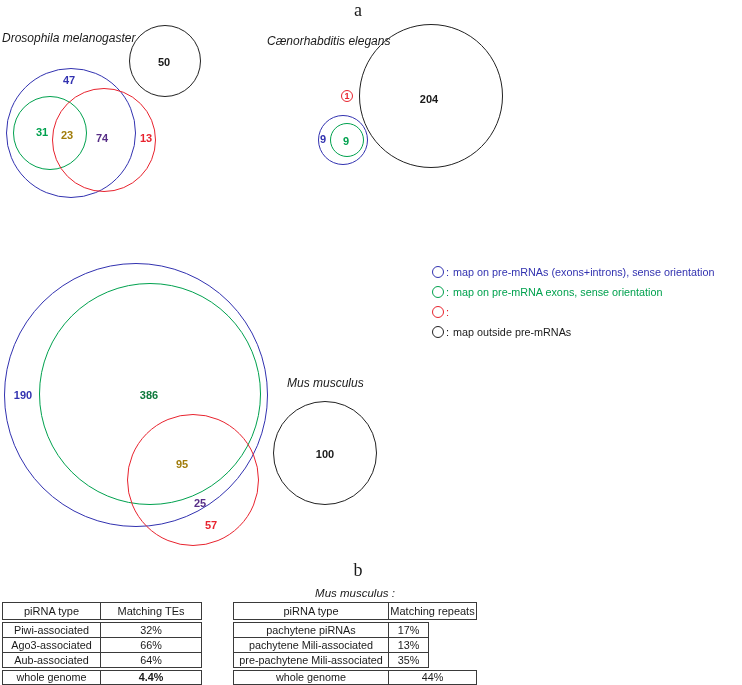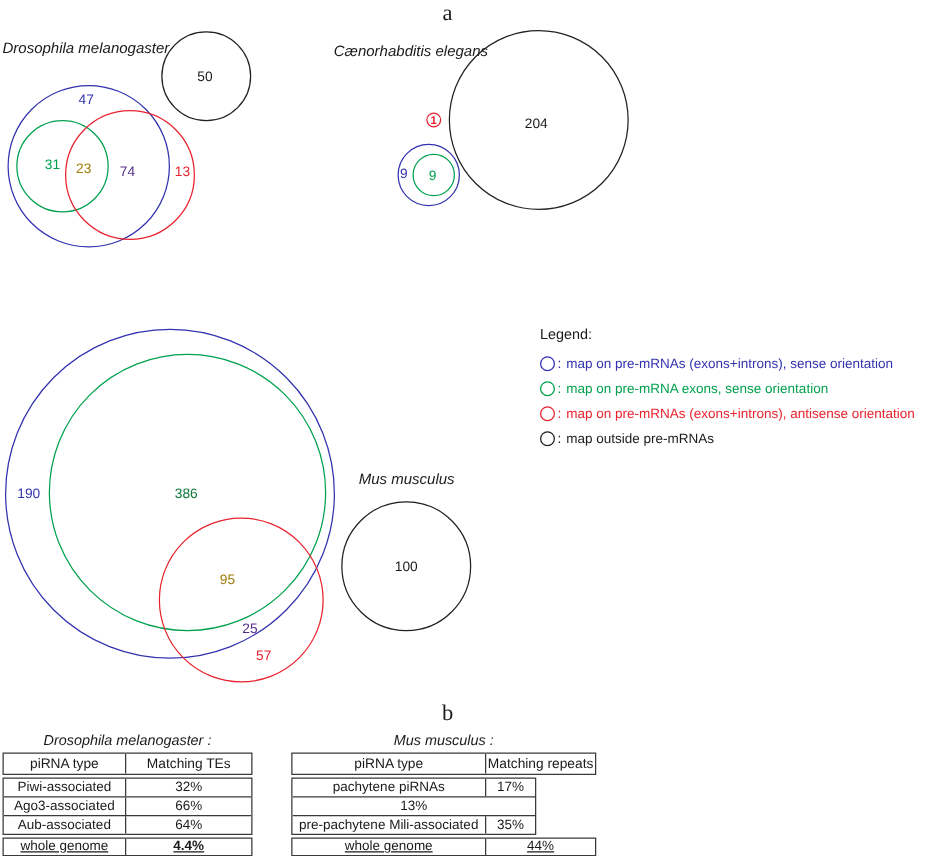--- a/index.html
+++ b/index.html
@@ -22,21 +22,21 @@
     font-family:"Liberation Serif",serif;font-size:18px;line-height:20px;
   }
   .species{position:absolute;font-style:italic;font-size:12px;white-space:nowrap;}
   .circle{position:absolute;border-radius:50%;box-sizing:border-box;background:transparent;}
   .c-blue{border:1.5px solid var(--blue);}
   .c-green{border:1.5px solid var(--green);}
   .c-red{border:1.5px solid var(--red);}
   .c-black{border:1.2px solid #222;}
   .vnum{
     position:absolute;transform:translate(-50%,-50%);
-    font-size:11px;font-weight:normal;white-space:nowrap;
+    font-size:11px;font-weight:bold;white-space:nowrap;
   }
   .n-blue{color:var(--blue);} .n-green{color:var(--green);} .n-dkgreen{color:var(--dkgreen);}
   .n-red{color:var(--red);} .n-olive{color:var(--olive);} .n-purple{color:var(--purple);}
   .n-black{color:var(--ink);}
   .circled-one{
     position:absolute;transform:translate(-50%,-50%);
     width:12px;height:12px;border:1.2px solid var(--red);border-radius:50%;
     color:var(--red);font-size:9px;font-weight:bold;box-sizing:border-box;
     display:flex;align-items:center;justify-content:center;
   }
@@ -53,21 +53,21 @@
   .t-red{color:var(--red);} .t-black{color:var(--ink);}
   
   .tbl-title{position:absolute;font-style:italic;font-size:11.5px;text-align:center;}
   .tbl-box{position:absolute;border:1px solid var(--line);box-sizing:border-box;background:#fff;overflow:hidden;}
   .tbl-row{display:flex;height:14px;line-height:14px;font-size:10.8px;text-align:center;}
   .tbl-row + .tbl-row{border-top:1px solid var(--line);}
   .cell{overflow:visible;white-space:nowrap;}
   .cell1{box-sizing:border-box;border-right:1px solid var(--line);}
   .cell2{flex:1;}
   .hdr .tbl-row{height:16px;line-height:16px;font-size:11px;}
-  .ftr .tbl-row{height:13px;line-height:13px;text-decoration:underline;}
+  .ftr .tbl-row{height:13px;line-height:13px;}
 </style>
 </head>
 <body>
 
 <div class="page">
 
   <div class="panel-label" style="left:358px;top:0px">a</div>
 
   <div class="species" style="left:2px;top:31px">Drosophila melanogaster</div>
   <div class="circle c-blue" style="left:6px;top:68px;width:130px;height:130px"></div>
@@ -84,35 +84,33 @@
   <div class="species" style="left:267px;top:34px">Cænorhabditis elegans</div>
   <div class="circle c-black" style="left:359px;top:24px;width:144px;height:144px"></div>
   <div class="circle c-blue" style="left:318px;top:115px;width:50px;height:50px"></div>
   <div class="circle c-green" style="left:330px;top:123px;width:34px;height:34px"></div>
   <span class="circled-one" style="left:347px;top:96px">1</span>
   <span class="vnum n-black" style="left:429px;top:99px">204</span>
   <span class="vnum n-blue" style="left:323px;top:139px">9</span>
   <span class="vnum n-green" style="left:346px;top:141px">9</span>
 
   <div class="legend">
-    <div class="legend-title">Legend:</div>
     <div class="legend-row">
       <span class="lgc b-blue"></span>
       <span class="lg-sep t-blue">:</span>
       <span class="lg-text t-blue">map on pre-mRNAs (exons+introns), sense orientation</span>
     </div>
     <div class="legend-row">
       <span class="lgc b-green"></span>
       <span class="lg-sep t-green">:</span>
       <span class="lg-text t-green">map on pre-mRNA exons, sense orientation</span>
     </div>
     <div class="legend-row">
       <span class="lgc b-red"></span>
       <span class="lg-sep t-red">:</span>
-      <span class="lg-text t-red">map on pre-mRNAs (exons+introns), antisense orientation</span>
     </div>
     <div class="legend-row">
       <span class="lgc b-black"></span>
       <span class="lg-sep t-black">:</span>
       <span class="lg-text t-black">map outside pre-mRNAs</span>
     </div>
   </div>
 
   <div class="circle c-blue" style="left:4px;top:263px;width:264px;height:264px"></div>
   <div class="circle c-green" style="left:39px;top:283px;width:222px;height:222px"></div>
@@ -121,21 +119,20 @@
   <div class="species" style="left:287px;top:376px">Mus musculus</div>
   <span class="vnum n-blue" style="left:23px;top:395px">190</span>
   <span class="vnum n-dkgreen" style="left:149px;top:395px">386</span>
   <span class="vnum n-olive" style="left:182px;top:464px">95</span>
   <span class="vnum n-purple" style="left:200px;top:503px">25</span>
   <span class="vnum n-red" style="left:211px;top:525px">57</span>
   <span class="vnum n-black" style="left:325px;top:454px">100</span>
 
   <div class="panel-label" style="left:358px;top:560px">b</div>
 
-  <div class="tbl-title" style="left:2px;top:587px;width:200px">Drosophila melanogaster :</div>
   <div class="tbl-box hdr" style="left:2px;top:602px;width:200px;height:18px">
     <div class="tbl-row">
       <div class="cell cell1" style="width:98px">piRNA type</div>
       <div class="cell cell2">Matching TEs</div>
     </div>
   </div>
   <div class="tbl-box" style="left:2px;top:622px;width:200px;height:46px">
     <div class="tbl-row">
       <div class="cell cell1" style="width:98px">Piwi-associated</div>
       <div class="cell cell2">32%</div>
@@ -162,20 +159,21 @@
       <div class="cell cell1" style="width:155px">piRNA type</div>
       <div class="cell cell2">Matching repeats</div>
     </div>
   </div>
   <div class="tbl-box" style="left:233px;top:622px;width:196px;height:46px">
     <div class="tbl-row">
       <div class="cell cell1" style="width:155px">pachytene piRNAs</div>
       <div class="cell cell2">17%</div>
     </div>
     <div class="tbl-row">
+      <div class="cell cell1" style="width:155px">pachytene Mili-associated</div>
       <div class="cell cell2">13%</div>
     </div>
     <div class="tbl-row">
       <div class="cell cell1" style="width:155px">pre-pachytene Mili-associated</div>
       <div class="cell cell2">35%</div>
     </div>
   </div>
   <div class="tbl-box ftr" style="left:233px;top:670px;width:244px;height:15px">
     <div class="tbl-row">
       <div class="cell cell1" style="width:155px">whole genome</div>

